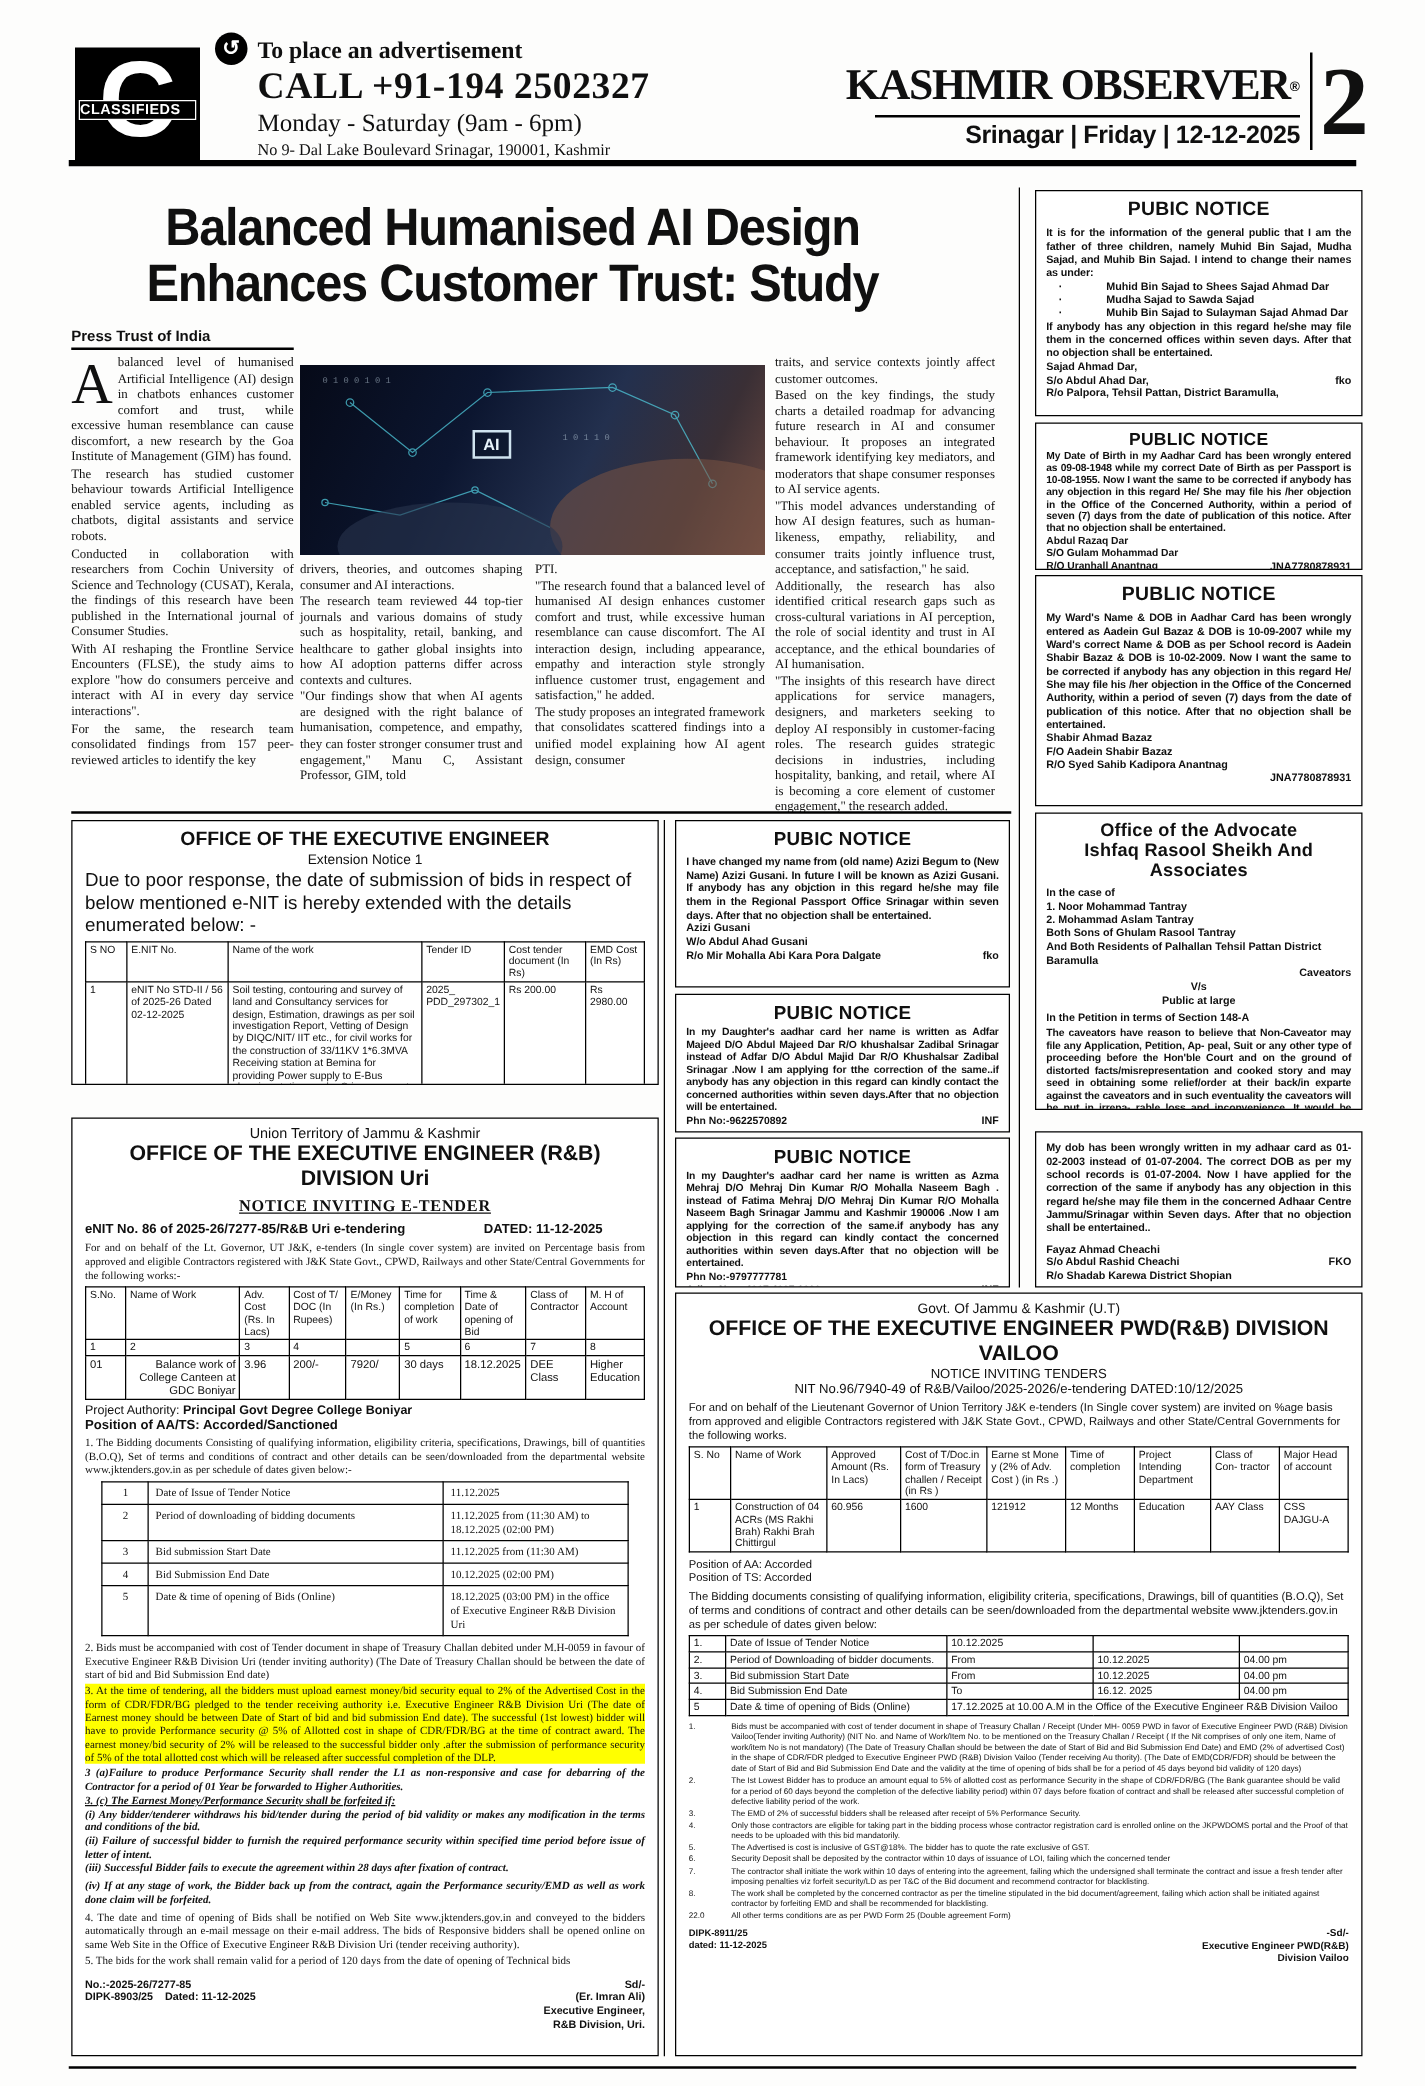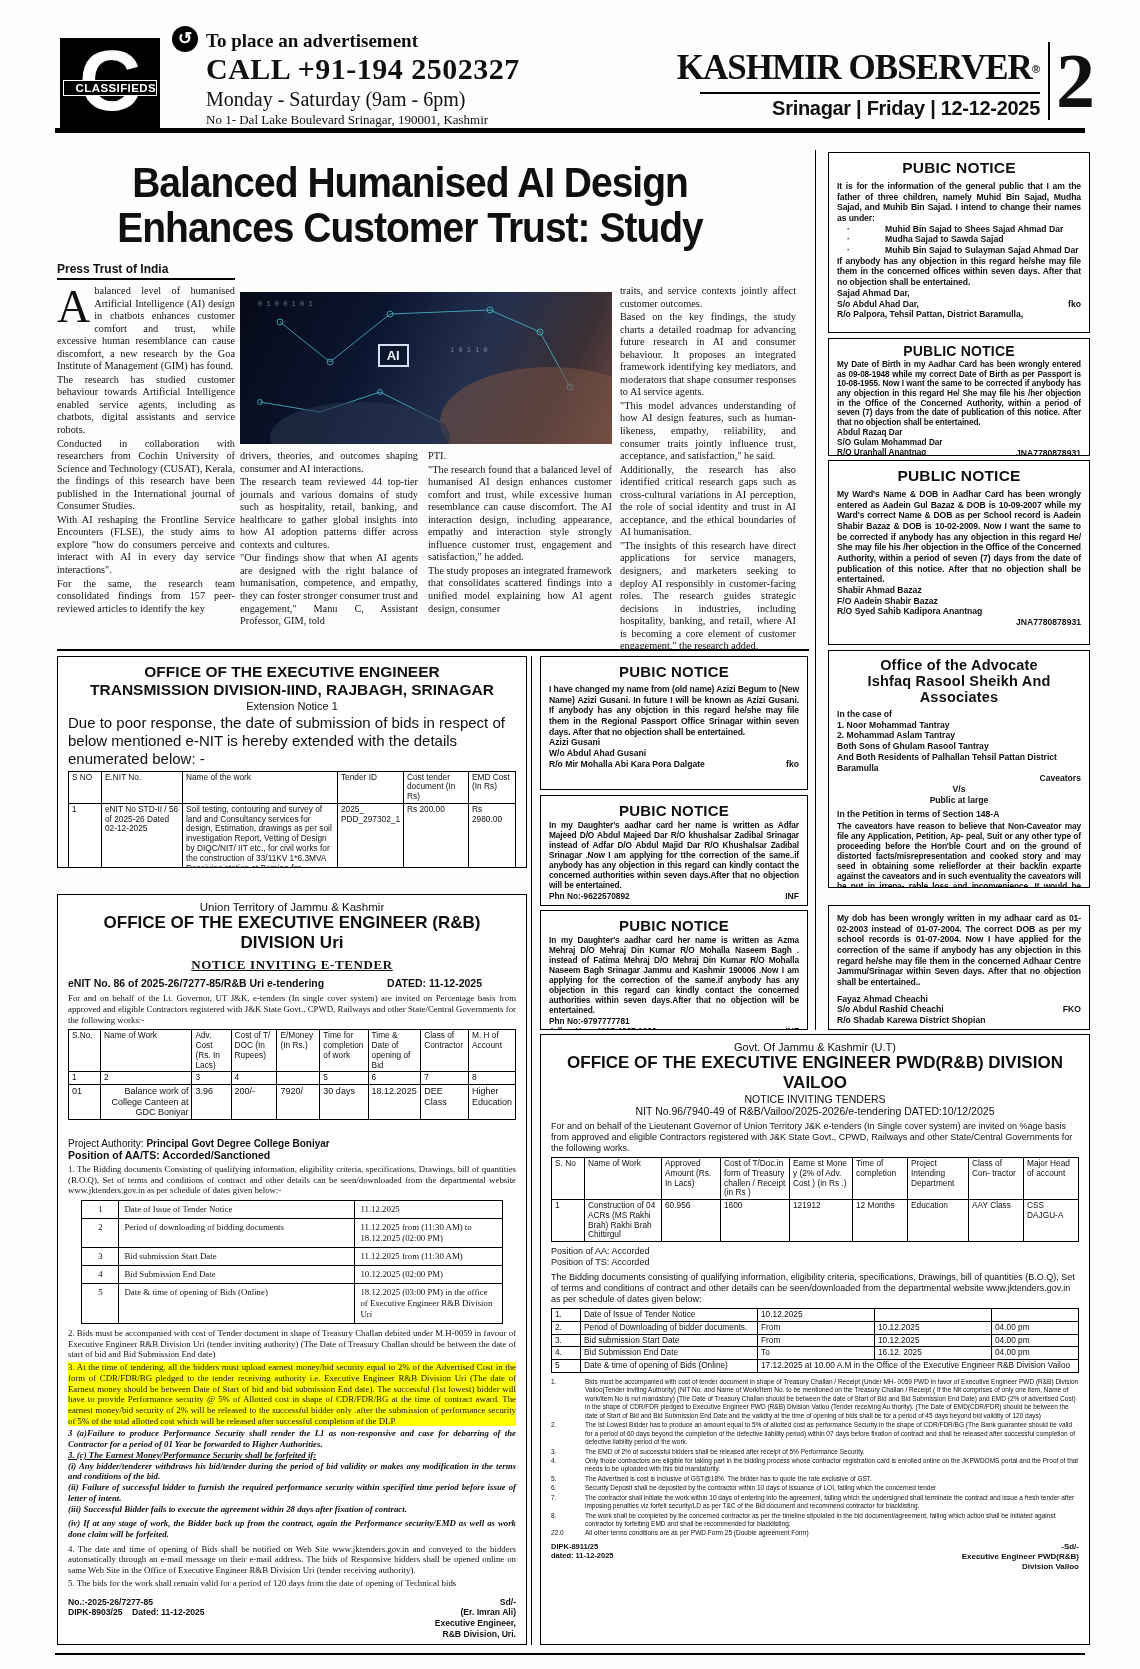--- a/index.html
+++ b/index.html
@@ -9,21 +9,21 @@
   .serif{font-family:"Liberation Serif",serif;}
   .hline{background:#000;}
   .vline{background:#000;}
 
   
   .logo{background:#000;color:#fff;}
   .logo .bigc{position:absolute;left:50%;top:46%;transform:translate(-50%,-50%);
         font-family:"Liberation Sans",sans-serif;font-weight:bold;font-size:86px;color:#fff;}
   .logo .band{position:absolute;left:3px;right:3px;top:54%;transform:translateY(-50%);
         background:#000;border:1px solid #fff;color:#fff;font-size:11.5px;font-weight:bold;
-        text-align:right;letter-spacing:.4px;padding:1px 0;}
+        text-align:left;letter-spacing:.4px;padding:1px 0;}
   .adline1{font-family:"Liberation Serif",serif;font-weight:bold;font-size:19px;}
   .adphone{font-family:"Liberation Serif",serif;font-weight:bold;font-size:30px;letter-spacing:.5px;}
   .adhours{font-family:"Liberation Serif",serif;font-size:20px;}
   .adaddr{font-family:"Liberation Serif",serif;font-size:13px;}
   .circle-icon{display:inline-block;width:26px;height:26px;border-radius:50%;background:#000;color:#fff;
         text-align:center;line-height:26px;font-size:17px;font-weight:bold;}
   .masthead{font-family:"Liberation Serif",serif;font-weight:bold;font-size:35px;letter-spacing:-1px;white-space:nowrap;}
   .dateline{font-weight:bold;font-size:20px;letter-spacing:-.3px;white-space:nowrap;}
   .pagenum{font-family:"Liberation Serif",serif;font-weight:bold;font-size:78px;line-height:1;}
 
@@ -81,21 +81,21 @@
   <div class="abs logo" style="left:60px;top:38px;width:100px;height:92px;">
     <span class="bigc">C</span>
     <span class="band">CLASSIFIEDS</span>
   </div>
   <div class="abs" style="left:172px;top:26px;">
     <span class="circle-icon">↺</span>
   </div>
   <div class="abs adline1" style="left:206px;top:30px;">To place an advertisement</div>
   <div class="abs adphone" style="left:206px;top:52px;">CALL +91-194 2502327</div>
   <div class="abs adhours" style="left:206px;top:88px;">Monday - Saturday (9am - 6pm)</div>
-  <div class="abs adaddr" style="left:206px;top:112px;">No 1- Dal Lake Boulevard Srinagar, 190001, Kashmir</div>
+  <div class="abs adaddr" style="left:206px;top:112px;">No 9- Dal Lake Boulevard Srinagar, 190001, Kashmir</div>
 
   <div class="abs" style="left:645px;top:48px;width:395px;text-align:right;">
     <span class="masthead">KASHMIR OBSERVER</span><sup style="font-size:11px;font-weight:bold;">®</sup>
   </div>
   <div class="abs hline" style="left:700px;top:92px;width:340px;height:2px;"></div>
   <div class="abs dateline" style="left:645px;top:97px;width:395px;text-align:right;">Srinagar | Friday | 12-12-2025</div>
   <div class="abs pagenum" style="left:1048px;top:42px;border-left:2px solid #000;padding-left:6px;">2</div>
 
   <div class="abs hline" style="left:55px;top:128px;width:1030px;height:5px;"></div>
 
@@ -228,21 +228,20 @@
 
   <div class="abs nbox" style="left:540px;top:910px;width:268px;height:120px;">
     <div class="ntitle" style="font-size:15px;margin-bottom:2px;">PUBIC NOTICE</div>
     <div class="nbody" style="font-size:8.3px;line-height:1.2;">In my  Daughter's aadhar card  her name is  written as  Azma Mehraj D/O Mehraj Din Kumar    R/O Mohalla Naseem Bagh . instead of  Fatima Mehraj D/O Mehraj Din Kumar R/O Mohalla Naseem Bagh Srinagar Jammu and Kashmir 190006 .Now I am applying for the correction of the same.if anybody has any objection in this regard can kindly contact the concerned authorities within seven days.After that no objection will be entertained.</div>
     <div class="nline" style="font-size:8.3px;">Phn No:-9797777781</div>
     <div class="nline nrefline" style="font-size:8.3px;"><span>Adhar No :- 4207 4667 1296</span><span class="nref">INF</span></div>
   </div>
 
   <div class="abs tbox" style="left:57px;top:656px;width:470px;height:212px;">
     <div class="tt-center t-title">OFFICE OF THE EXECUTIVE ENGINEER</div>
-    <div class="tt-center t-title">TRANSMISSION DIVISION-IIND, RAJBAGH, SRINAGAR</div>
     <div class="tt-center t-sub">Extension Notice 1</div>
     <div class="t-small" style="margin:2px 0;">Due to poor response, the date of submission of bids in respect of below mentioned e-NIT is hereby extended with the details enumerated below: -</div>
     <table class="tbl-s">
       <tbody>
           <tr>
         <th style="width:26px;">S NO</th>
         <th style="width:74px;">E.NIT No.</th>
         <th>Name of the work</th>
         <th style="width:56px;">Tender ID</th>
         <th style="width:58px;">Cost tender document (In Rs)</th>
@@ -309,21 +308,21 @@
         <td>3.96</td>
             <td>200/-</td>
         <td>7920/</td>
             <td>30 days</td>
         <td>18.12.2025</td>
             <td>DEE Class</td>
         <td>Higher Education</td>
       </tr>
     </tbody>
       </table>
-    <div style="font-size:10px;margin-top:18px;">
+    <div style="font-size:10px;margin-top:3px;">
       <span>Project Authority:</span> <span class="b">Principal Govt Degree College Boniyar</span>
     </div>
     <div class="b" style="font-size:10.5px;">
       <span>Position of AA/TS:</span> <span>Accorded/Sanctioned</span>
     </div>
     <div class="uri-text" style="margin-top:3px;">1.  The Bidding documents Consisting of qualifying information, eligibility criteria, specifications, Drawings, bill of quantities (B.O.Q), Set of terms and conditions of contract and other details can be seen/downloaded from the departmental website www.jktenders.gov.in as per schedule of dates given below:-</div>
     <table class="tbl-serif" style="width:94%;margin:4px auto 0;">
       <tbody>
           <tr>
             <td style="width:26px;" class="center">1</td>

